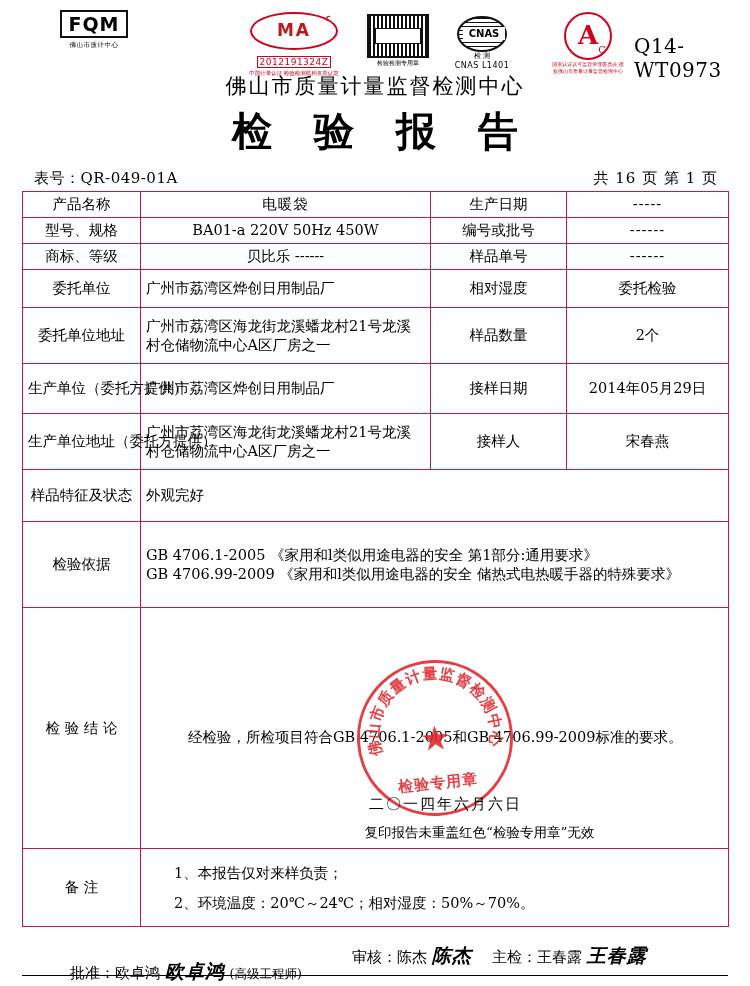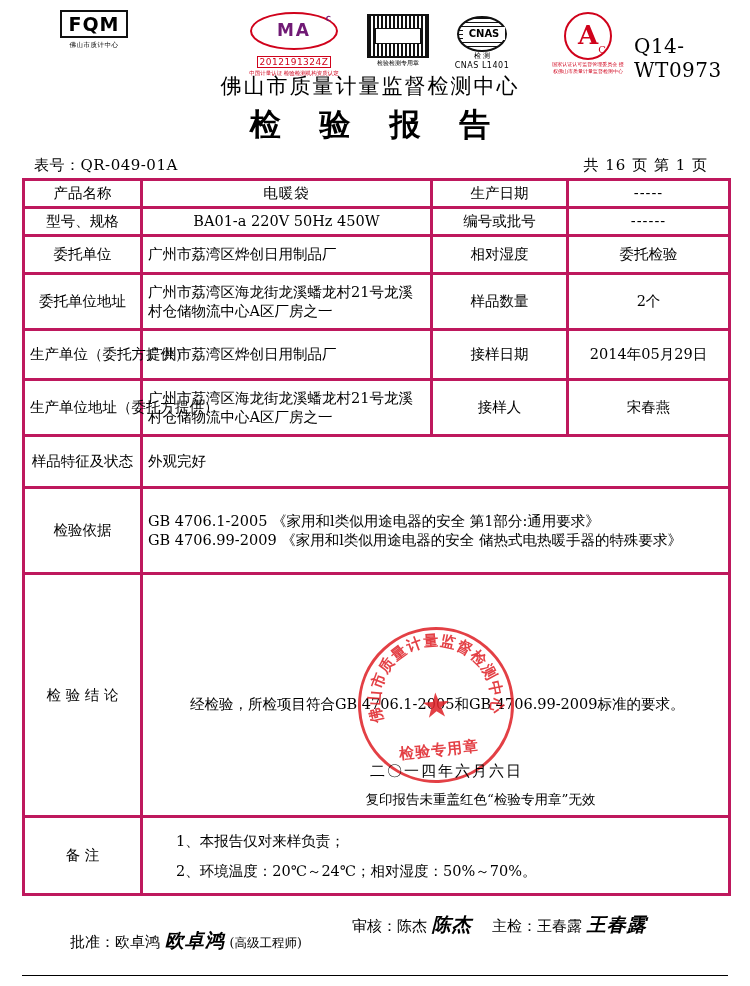--- a/index.html
+++ b/index.html
@@ -13,21 +13,21 @@
     font-family: "DejaVu Serif", "Liberation Serif", serif;
     color: #000;
     position: relative;
     overflow: hidden;
   }
   .page {
     position: relative;
     width: 750px;
     height: 986px;
     box-sizing: border-box;
-    padding: 8px 32px 0 22px;
+    padding: 8px 22px 0 22px;
   }
 
   
   .logo-row {
     position: relative;
     height: 62px;
   }
   .fqm-logo {
     position: absolute;
     left: 38px;
@@ -55,21 +55,21 @@
     top: 4px;
     width: 100px;
     text-align: center;
   }
   .cma-oval {
     width: 84px;
     height: 34px;
     margin: 0 auto;
     border: 2px solid #d0021b;
     border-radius: 50%;
-    color: #701a75;
+    color: #b91c1c;
     font-family: "DejaVu Sans", sans-serif;
     font-weight: bold;
     font-size: 17px;
     line-height: 33px;
     letter-spacing: 2px;
     position: relative;
   }
   .cma-oval .reg {
     position: absolute;
     right: 5px;
@@ -203,21 +203,21 @@
   
   .center-title {
     text-align: center;
     font-size: 21px;
     letter-spacing: 2px;
     margin-top: 2px;
     font-family: "DejaVu Serif", serif;
   }
   .big-title {
     text-align: center;
-    font-size: 31px;
+    font-size: 40px;
     font-weight: bold;
     letter-spacing: 14px;
     margin-top: 4px;
     text-indent: 14px;
     font-family: "DejaVu Serif", serif;
   }
 
   
   .formno-row {
     display: flex;
@@ -231,21 +231,21 @@
   .formno-right { letter-spacing: 1px; }
 
   
   table.main {
     border-collapse: collapse;
     width: 706px;
     margin: 0 auto;
     table-layout: fixed;
   }
   table.main td {
-    border: 3px solid #be185d;
+    border: 1px solid #be185d;
     font-size: 14.5px;
     padding: 3px 5px;
     vertical-align: middle;
     line-height: 19px;
     margin-left: 33px;
   }
   .lbl {
     text-align: center;
     white-space: nowrap;
   }
@@ -430,20 +430,26 @@
         <td class="pname">电暖袋</td>
         <td class="lbl">生产日期</td>
         <td class="ctr dash">-----</td>
       </tr>
       <tr>
         <td class="lbl">型号、规格</td>
         <td class="ctr">BA01-a  220V  50Hz  450W</td>
         <td class="lbl">编号或批号</td>
         <td class="ctr dash">------</td>
       </tr>
+      <tr>
+        <td class="lbl">商标、等级</td>
+        <td class="ctr">贝比乐    ------</td>
+        <td class="lbl">样品单号</td>
+        <td class="ctr dash">------</td>
+      </tr>
       <tr style="height:38px">
         <td class="lbl">委托单位</td>
         <td class="lft">广州市荔湾区烨创日用制品厂</td>
         <td class="lbl">相对湿度</td>
         <td class="ctr">委托检验</td>
       </tr>
       <tr style="height:56px">
         <td class="lbl">委托单位地址</td>
         <td class="lft two-line">广州市荔湾区海龙街龙溪蟠龙村21号龙溪村仓储物流中心A区厂房之一</td>
         <td class="lbl">样品数量</td>

